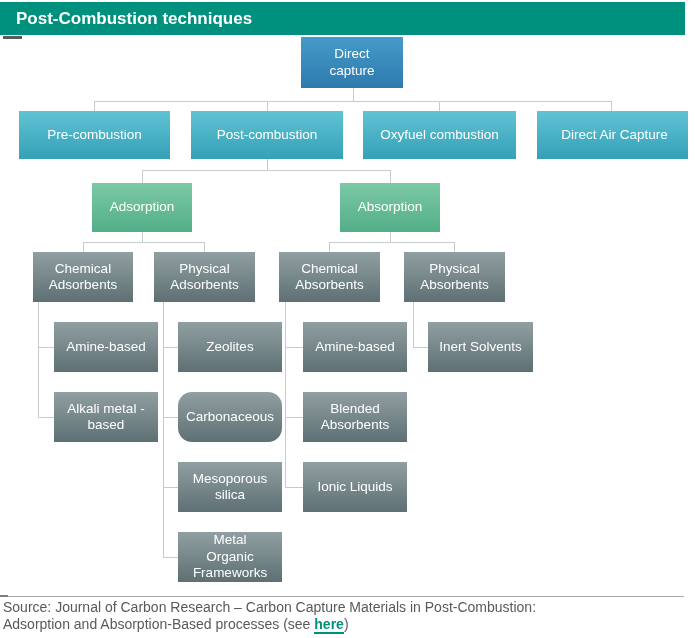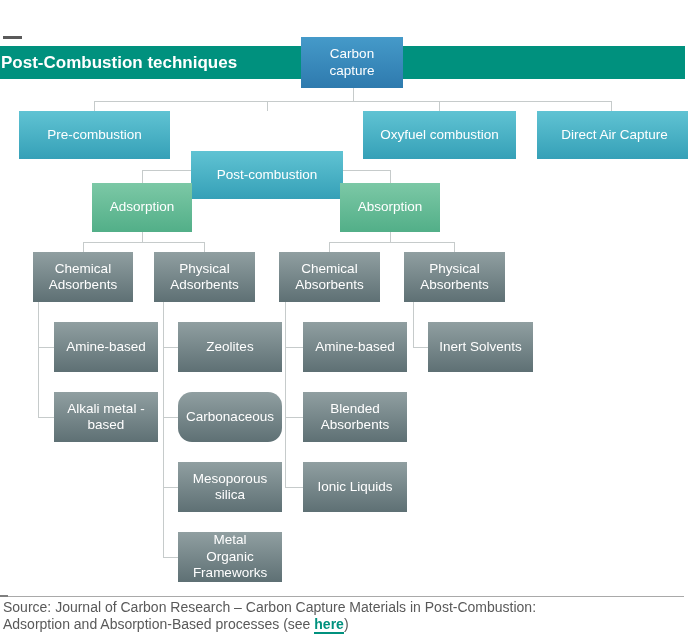--- a/index.html
+++ b/index.html
@@ -1,20 +1,20 @@
 <!DOCTYPE html>
 <html><head>
 <meta charset="utf-8">
 <style>
   html,body{margin:0;padding:0;background:#fff;}
   .stage{position:relative;width:695px;height:638px;background:#ffffff;overflow:hidden;
          font-family:"Liberation Sans",sans-serif;}
   .header-bar{position:absolute;left:0;top:2px;width:685px;height:33px;background:#00917E;
               color:#ffffff;font-size:17px;font-weight:bold;line-height:33px;
-              padding-left:1px;box-sizing:border-box;margin-top:44px;}
+              padding-left:16px;box-sizing:border-box;}
   .header-artifact{position:absolute;left:3px;top:36px;width:19px;height:3px;background:#5a5a5a;}
   .node{position:absolute;display:flex;align-items:center;justify-content:center;
         text-align:center;color:#ffffff;font-size:13.5px;line-height:1.22;
         padding:2px 8px;box-sizing:border-box;}
   .blue {background:linear-gradient(#459AC9,#2E7AAE);}
   .teal {background:linear-gradient(#60C3D3,#35A0B7);}
   .green{background:linear-gradient(#7CC8A6,#52AF88);}
   .gray {background:linear-gradient(#909FA1,#5E7074);}
   .hline{position:absolute;height:1px;background:#C6CBCB;}
   .vline{position:absolute;width:1px;background:#C6CBCB;}
@@ -68,24 +68,24 @@
   <div class="hline" style="left:163px;top:557px;width:15px;"></div>
 
   <div class="vline" style="left:285px;top:302px;height:185px;"></div>
   <div class="hline" style="left:285px;top:347px;width:18px;"></div>
   <div class="hline" style="left:285px;top:417px;width:18px;"></div>
   <div class="hline" style="left:285px;top:487px;width:18px;"></div>
 
   <div class="vline" style="left:413px;top:302px;height:45px;"></div>
   <div class="hline" style="left:413px;top:347px;width:15px;"></div>
 
-  <div class="node blue" style="left:301px;top:37px;width:102px;height:51px;padding:2px 10px;">Carbon capture</div>
+  <div class="node blue" style="left:301px;top:37px;width:102px;height:51px;padding:2px 10px;">Direct capture</div>
 
   <div class="node teal" style="left:19px;top:111px;width:151px;height:48px;">Pre-combustion</div>
-  <div class="node teal" style="left:191px;top:111px;width:152px;height:48px;margin-top:40px;">Post-combustion</div>
+  <div class="node teal" style="left:191px;top:111px;width:152px;height:48px;">Post-combustion</div>
   <div class="node teal" style="left:363px;top:111px;width:153px;height:48px;">Oxyfuel combustion</div>
   <div class="node teal" style="left:537px;top:111px;width:151px;height:48px;padding-left:12px;">Direct Air Capture</div>
 
   <div class="node green" style="left:92px;top:183px;width:100px;height:49px;">Adsorption</div>
   <div class="node green" style="left:340px;top:183px;width:100px;height:49px;">Absorption</div>
 
   <div class="node gray" style="left:33px;top:252px;width:100px;height:50px;">Chemical Adsorbents</div>
   <div class="node gray" style="left:154px;top:252px;width:101px;height:50px;">Physical Adsorbents</div>
   <div class="node gray" style="left:279px;top:252px;width:101px;height:50px;">Chemical Absorbents</div>
   <div class="node gray" style="left:404px;top:252px;width:101px;height:50px;">Physical Absorbents</div>

